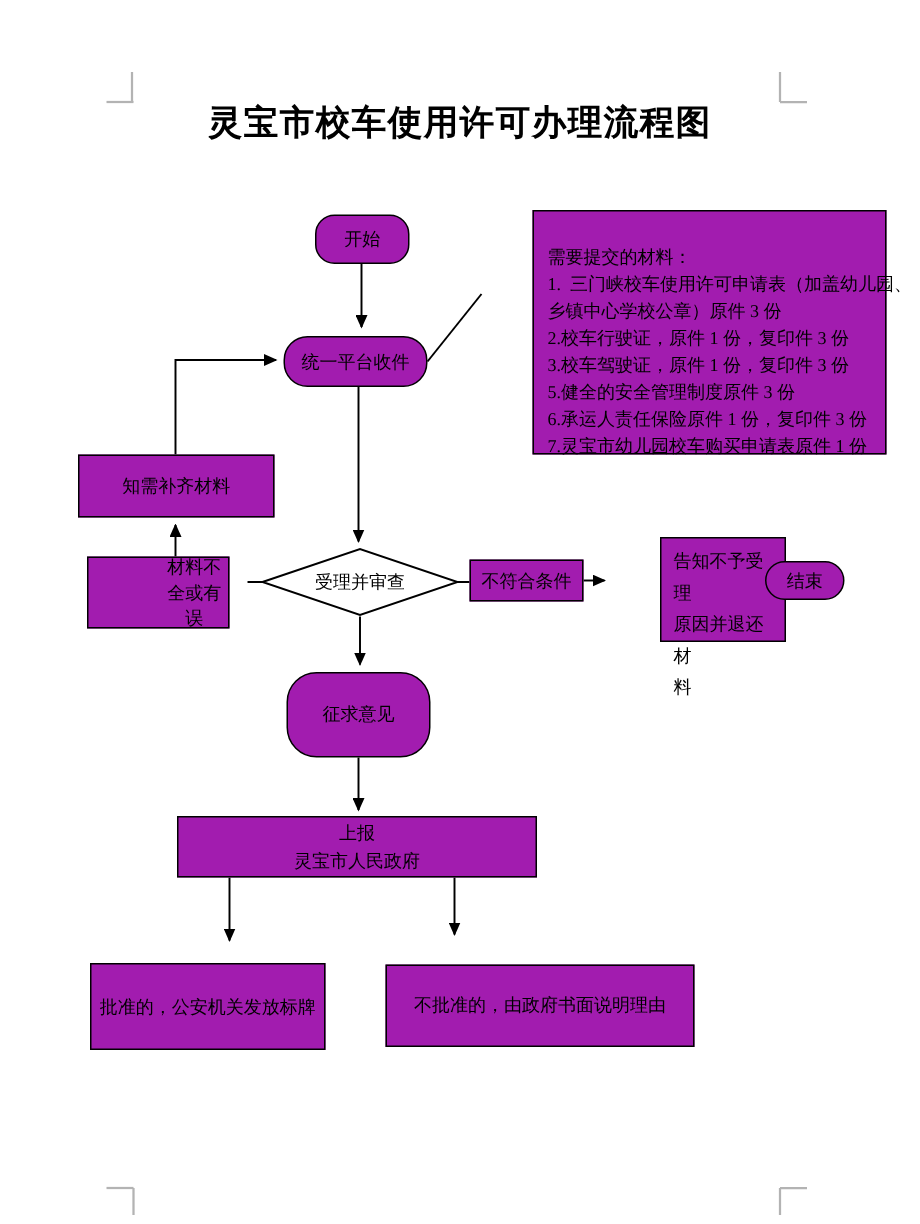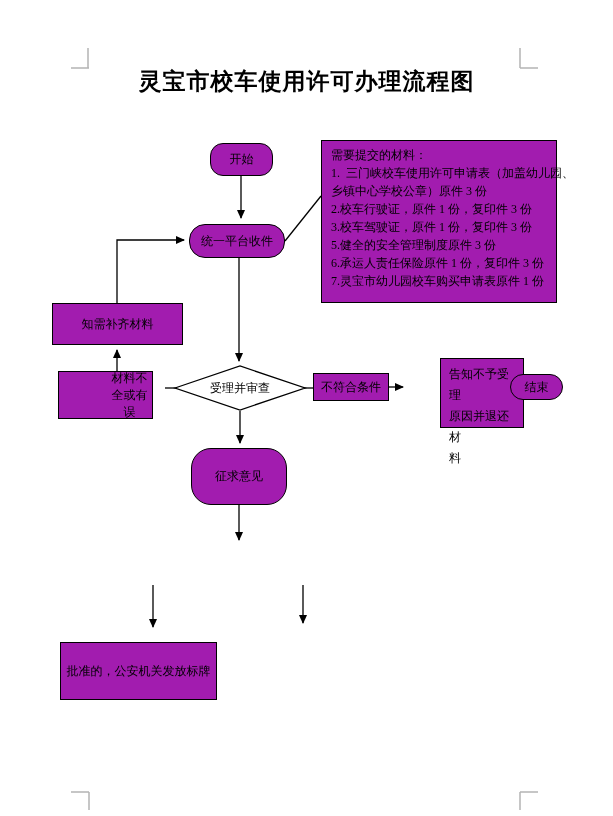--- a/index.html
+++ b/index.html
@@ -24,22 +24,22 @@
     background:#a21caf;
     box-sizing:border-box;
     display:flex;flex-direction:column;
     align-items:center;justify-content:center;
     font-size:12px;line-height:17px;
     text-align:center;
   }
   .stadium{border-radius:16px;}
   .materials{
     align-items:flex-start;justify-content:flex-start;
-    padding:5px 6px 0 9px;
-    text-align:left;line-height:18px;
+    padding:21px 6px 0 9px;
+    text-align:left;line-height:18px;margin-left:34px;
   }
   .materials div{white-space:pre;}
   .reject-box{
     align-items:flex-start;justify-content:flex-start;
     padding:5px 4px 0 8px;text-align:left;line-height:21px;margin-left:32px;
   }
   .diamond-label{
     position:absolute;left:175px;top:380px;width:130px;
     text-align:center;font-size:12px;
   }
@@ -134,19 +134,26 @@
   </div>
 
   <div class="node stadium" style="left:510px;top:374px;width:53px;height:26px;border-radius:13px;">
     <div>结束</div>
   </div>
 
   <div class="node" style="left:191px;top:448px;width:96px;height:57px;border-radius:20px;">
     <div>征求意见</div>
   </div>
 
+  <div class="node" style="left:118px;top:544px;width:240px;height:41px;line-height:19px;">
+    <div>上报</div>
+    <div>灵宝市人民政府</div>
+  </div>
 
   <div class="node" style="left:60px;top:642px;width:157px;height:58px;">
     <div>批准的，公安机关发放标牌</div>
   </div>
 
+  <div class="node" style="left:257px;top:643px;width:206px;height:55px;">
+    <div>不批准的，由政府书面说明理由</div>
+  </div>
 
 </div>
 
 </body></html>

